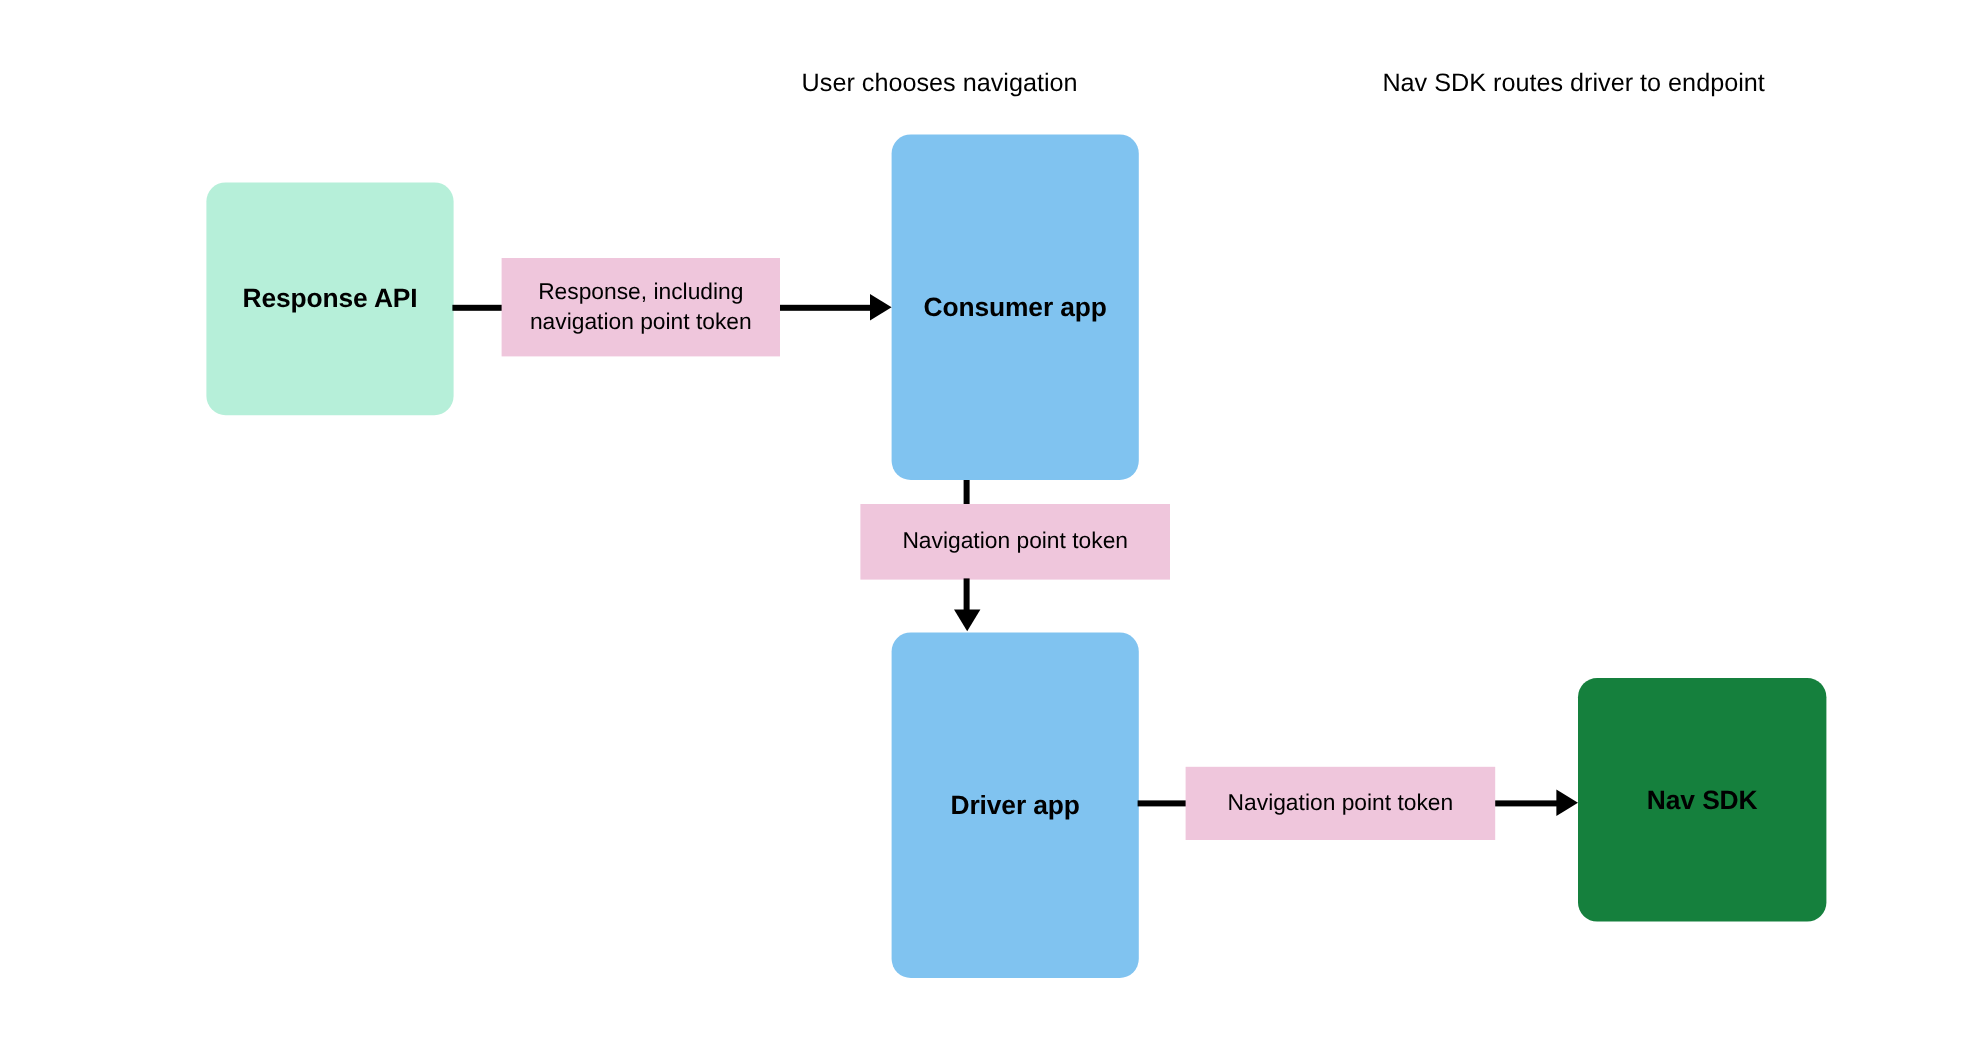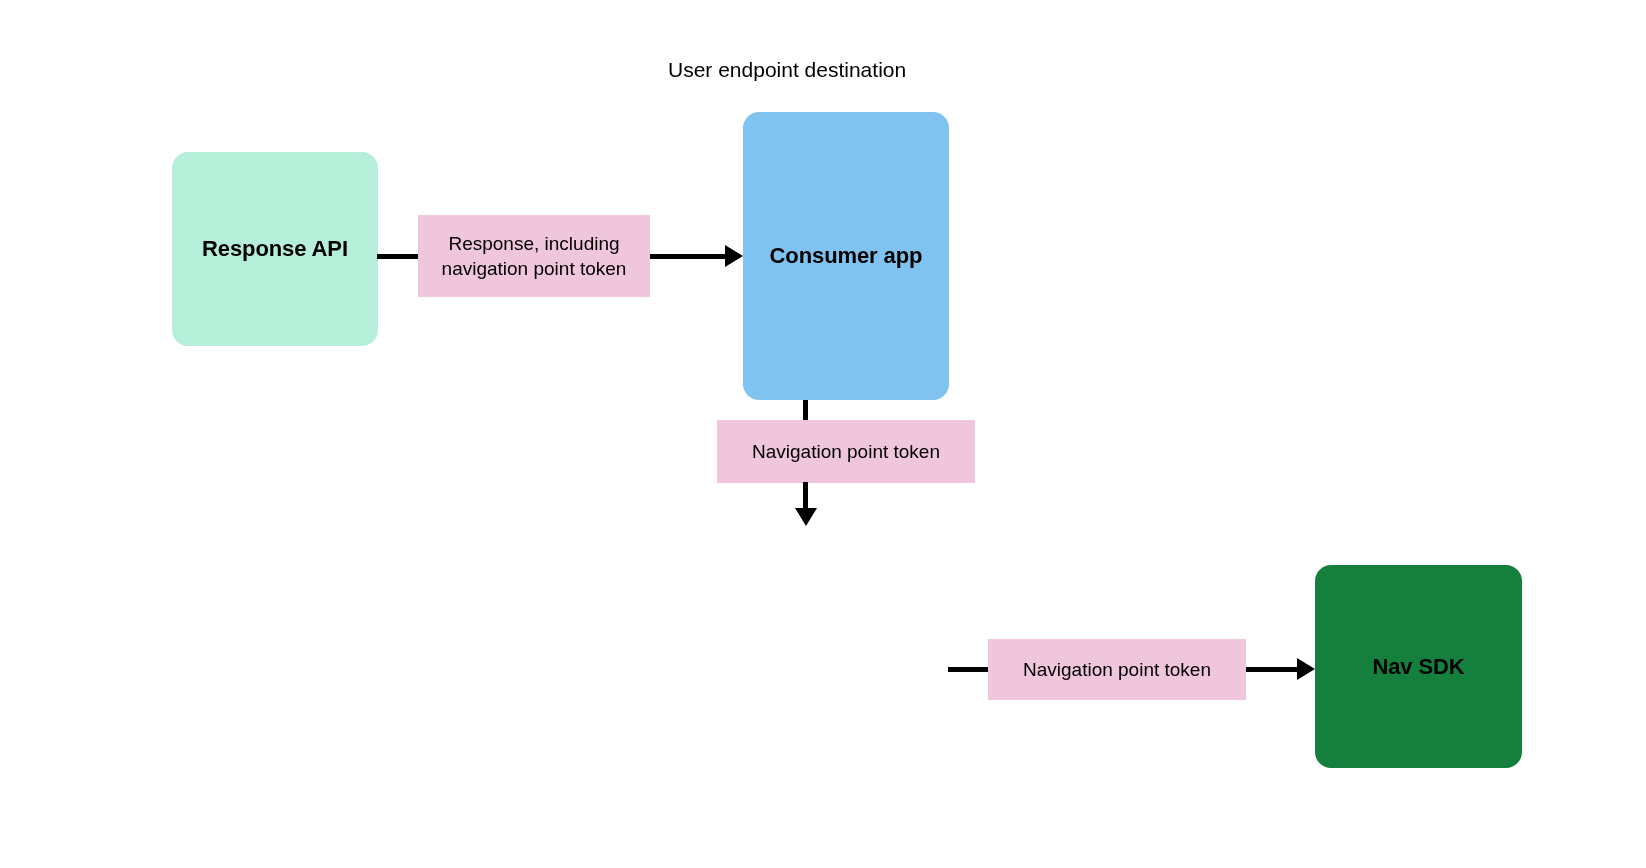--- a/index.html
+++ b/index.html
@@ -92,31 +92,35 @@
     border-right: 11px solid transparent;
     border-top: 18px solid #000000;
   }
 </style>
 </head>
 <body>
 
 <div id="canvas">
 
 
-  <div class="col-header" style="left:668px; top:57px;">User endpoint destination</div>
+  <div class="col-header" style="left:668px; top:57px;">User chooses navigation</div>
 
+  <div class="col-header" style="left:1152px; top:57px;">Nav SDK routes driver to endpoint</div>
 
   <div class="node" style="left:172px; top:152px; width:206px; height:194px; background:#b6efd9;">
     <span class="node-label">Response API</span>
   </div>
 
   <div class="node" style="left:743px; top:112px; width:206px; height:288px; background:#80c3f0;">
     <span class="node-label">Consumer app</span>
   </div>
 
+  <div class="node" style="left:743px; top:527px; width:206px; height:288px; background:#80c3f0;">
+    <span class="node-label">Driver app</span>
+  </div>
 
   <div class="node" style="left:1315px; top:565px; width:207px; height:203px; background:#15803d;">
     <span class="node-label">Nav SDK</span>
   </div>
 
   <div class="edge-line-h" style="left:377px; top:254px; width:43px;"></div>
 
   <div class="edge-label" style="left:418px; top:215px; width:232px; height:82px;">
     <span class="edge-label-text">Response, including navigation point token</span>
   </div>

